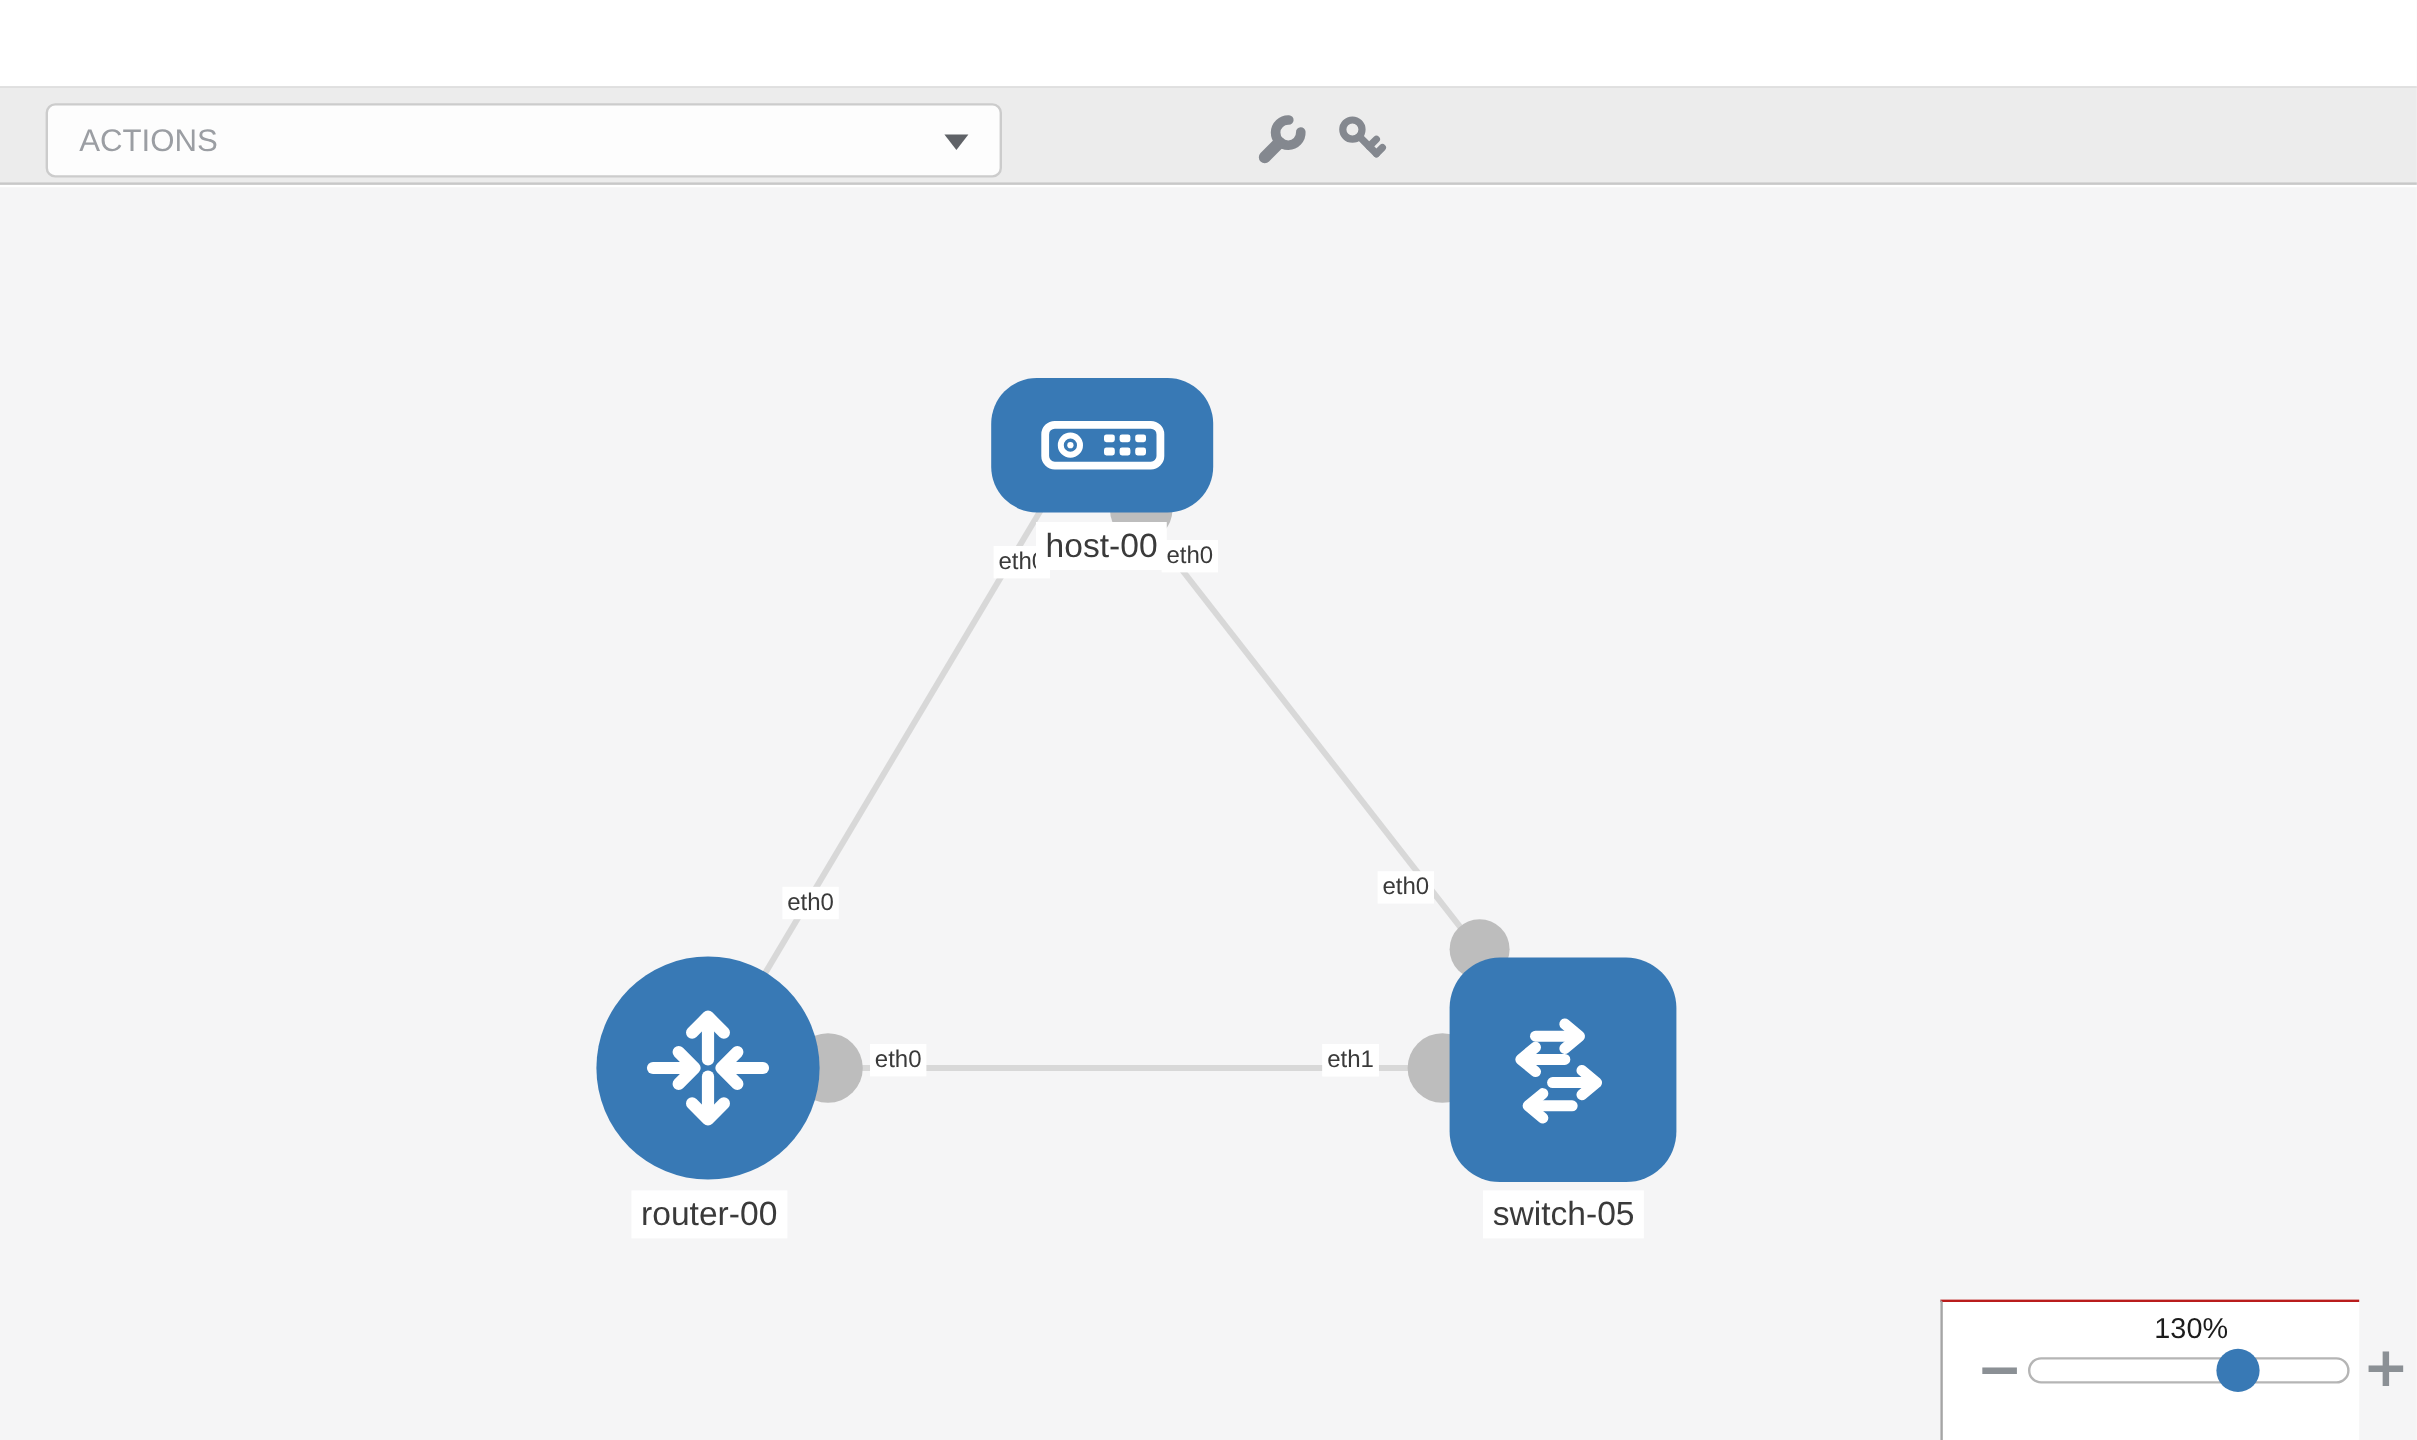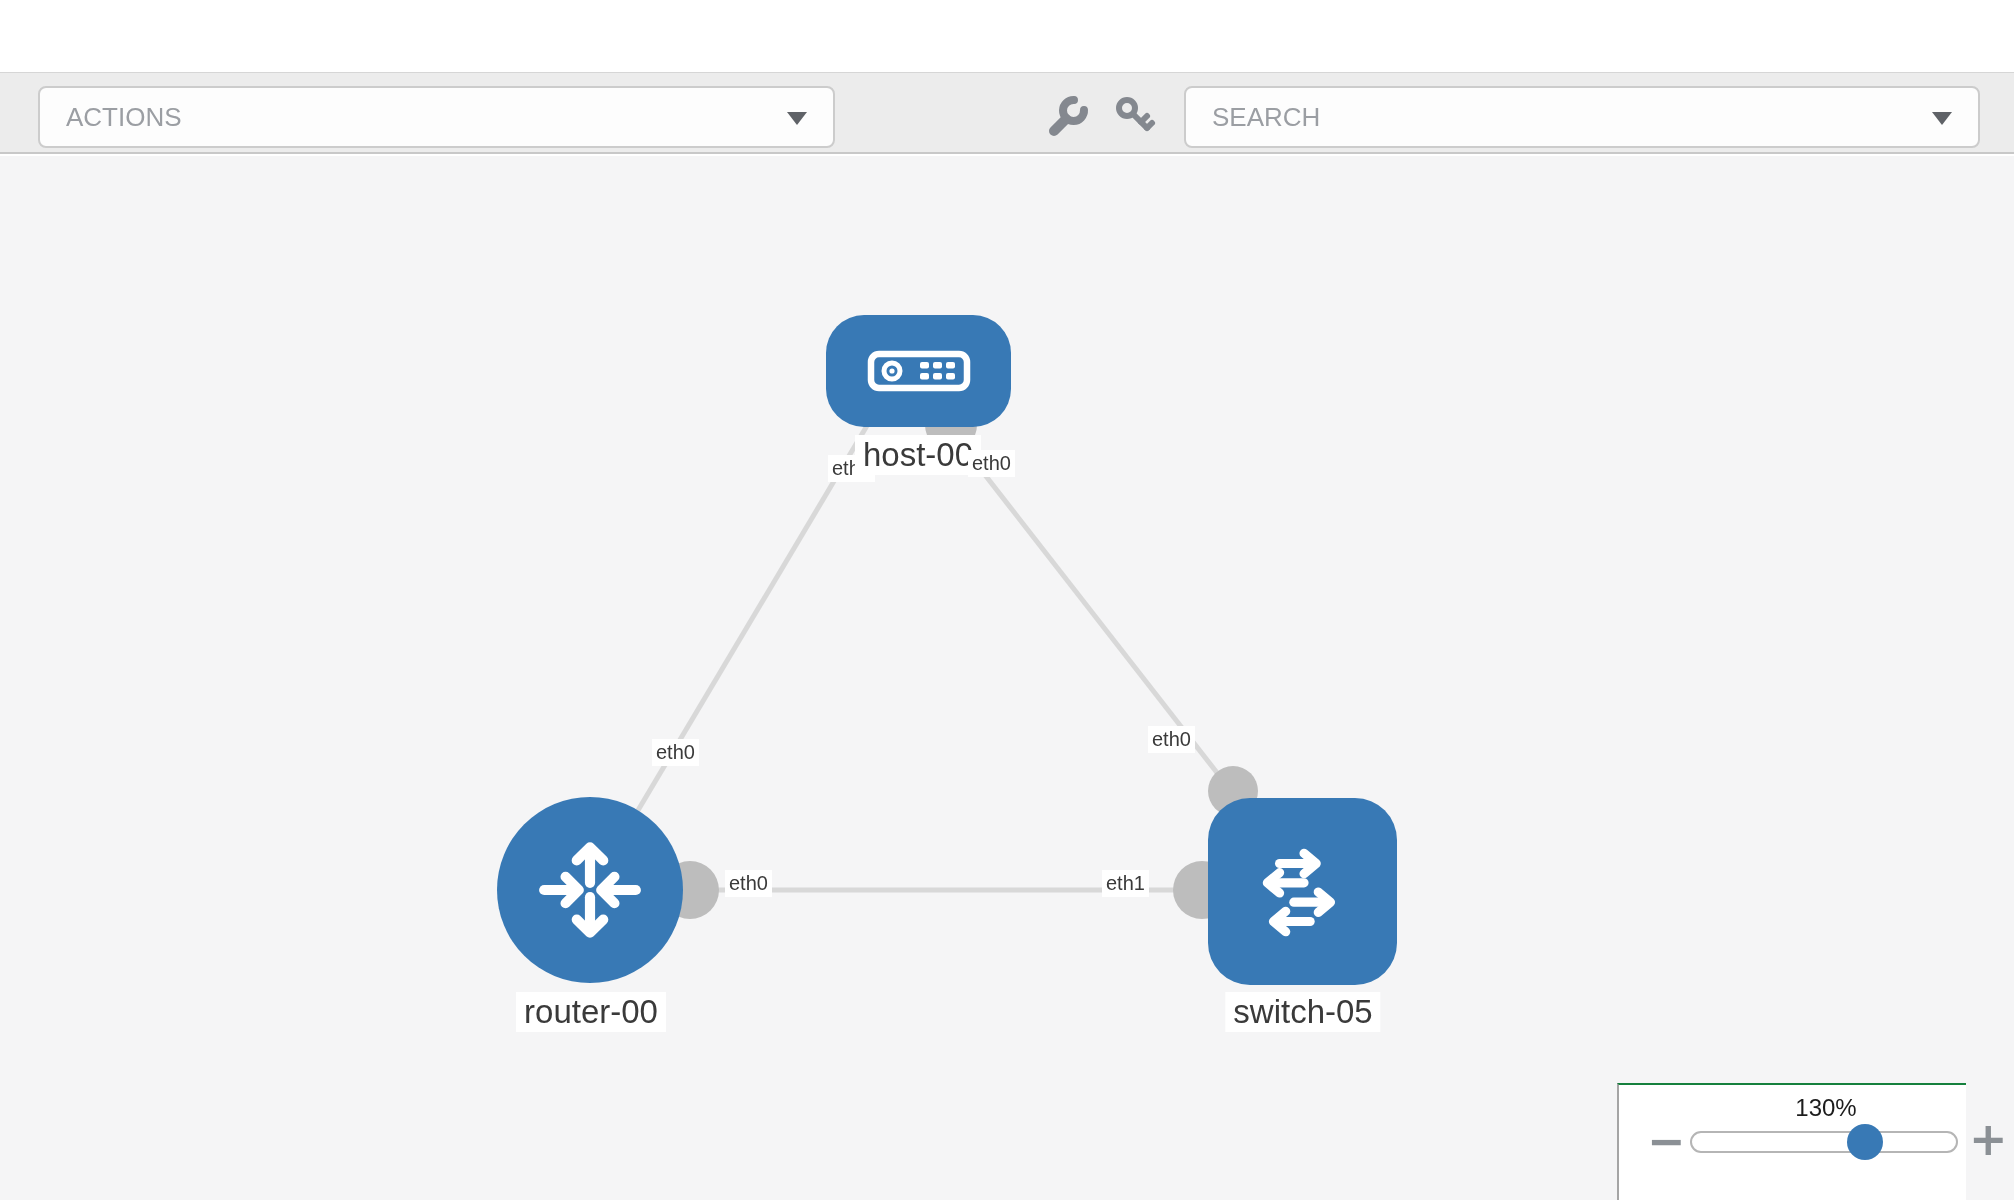--- a/index.html
+++ b/index.html
@@ -63,42 +63,42 @@
     display:flex;align-items:center;justify-content:center;cursor:pointer;
   }
   .node.host{left:826px;top:159px;width:185px;height:112px;border-radius:38px;}
   .node.router{left:497px;top:641px;width:186px;height:186px;border-radius:50%;}
   .node.switch{left:1208px;top:642px;width:189px;height:187px;border-radius:42px;}
 
   .chip{
     position:absolute;z-index:3;background:#ffffff;color:#3a3a3a;white-space:nowrap;
   }
   .chip.port{font-size:20px;line-height:27px;padding:0 4px;}
-  .chip.node-label{font-size:33px;line-height:40px;padding:0 8px;transform:translateX(-50%);}
+  .chip.node-label{font-size:28px;line-height:40px;padding:0 8px;transform:translateX(-50%);}
   .chip.overlap{width:72px;height:27px;padding:0;background:transparent;}
   .chip.overlap span{
     position:absolute;top:0;background:#ffffff;font-size:20px;line-height:27px;padding:0 4px;
   }
   .chip.overlap .under{left:0;}
   .chip.overlap .over{left:0;}
 
   #chip-host-eth0-l{left:828px;top:299px;}
   #chip-host-eth0-r{left:968px;top:294px;}
   #chip-link1-eth0{left:652px;top:583px;}
   #chip-link2-eth0{left:1148px;top:570px;}
   #chip-router-eth0{left:725px;top:714px;}
   #chip-switch-overlap{left:1102px;top:714px;}
   #label-host{left:918px;top:279px;}
   #label-router{left:591px;top:836px;}
   #label-switch{left:1303px;top:836px;}
 
   
   .zoom-panel{
     position:absolute;left:1617px;top:927px;width:349px;height:117px;z-index:4;
-    background:#ffffff;border-top:2px solid #15803d;border-left:2px solid #a5a5a5;
+    background:#ffffff;border-top:2px solid #b91c1c;border-left:2px solid #a5a5a5;
     box-sizing:border-box;
   }
   .zoom-level{
     position:absolute;left:75px;top:9px;width:264px;text-align:center;
     font-size:24px;color:#1c1c1c;
   }
   .zoom-btn{
     position:absolute;background:none;border:none;padding:0;cursor:pointer;
     font-size:46px;font-weight:bold;color:#8b9095;line-height:46px;
     font-family:"DejaVu Sans",sans-serif;
@@ -140,24 +140,20 @@
       <svg width="46" height="46" viewBox="0 0 46 46">
         <g stroke="#84888f" fill="none" stroke-linecap="round">
           <circle cx="16" cy="15" r="8" stroke-width="6"></circle>
           <line x1="22" y1="21" x2="36" y2="35" stroke-width="6"></line>
           <line x1="30" y1="29" x2="36" y2="23" stroke-width="6"></line>
           <line x1="36" y1="35" x2="41" y2="30" stroke-width="6"></line>
         </g>
       </svg>
     </button>
 
-    <div class="select search">
-      <span class="select-label">SEARCH</span>
-      <span class="caret"></span>
-    </div>
   </div>
 
   <div class="canvas">
 
     <svg class="wires" width="2014" height="1044" viewBox="0 0 2014 1044">
       <line class="wire" x1="868" y1="268" x2="637" y2="656"></line>
       <line class="wire" x1="950" y1="274" x2="1232" y2="636"></line>
       <line class="wire" x1="683" y1="734" x2="1202" y2="734"></line>
       <circle class="port-dot" cx="951" cy="269" r="26"></circle>
       <circle class="port-dot" cx="690" cy="734" r="29"></circle>

